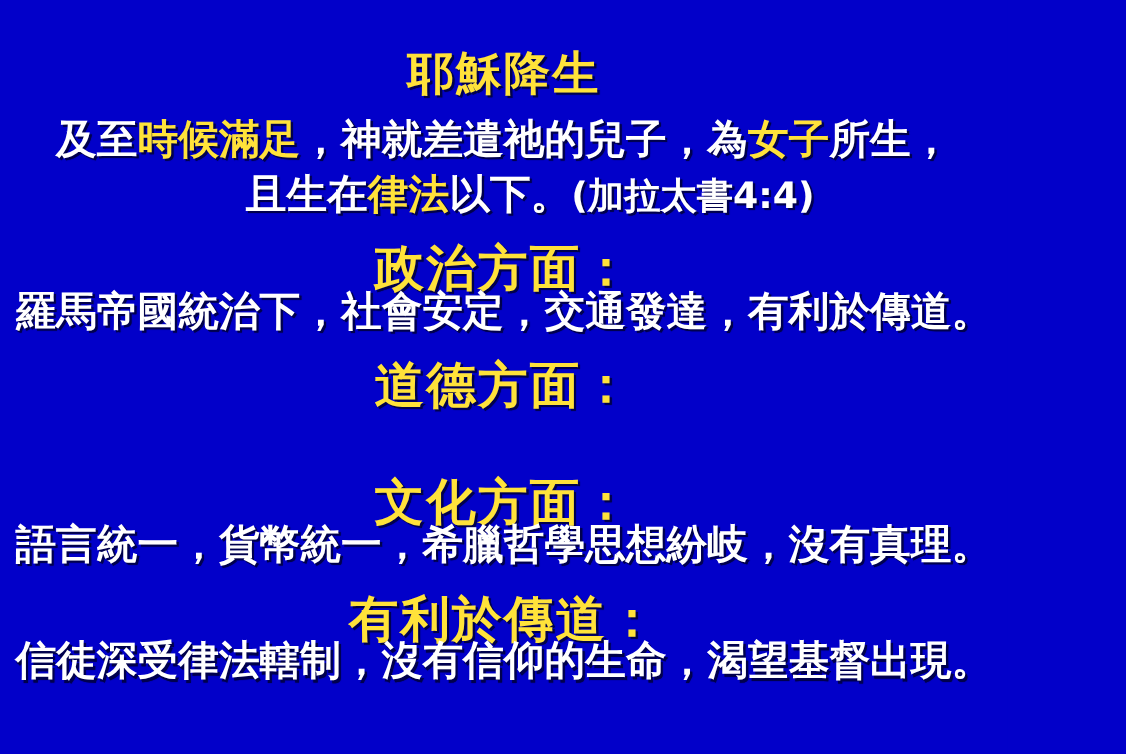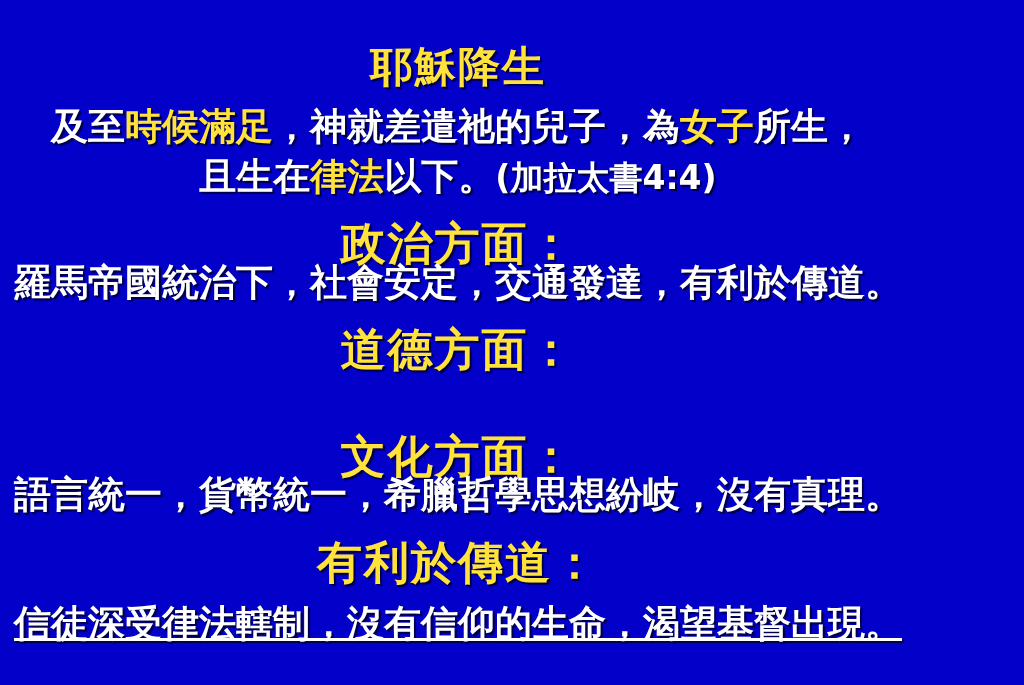--- a/index.html
+++ b/index.html
@@ -42,21 +42,21 @@
     letter-spacing: 2px;
   }
   .verse-line {
     position: absolute;
     left: 0;
     font-size: 37px;
     font-weight: bold;
     letter-spacing: 0px;
   }
   #verse1 { top: 108px; }
-  #verse2 { top: 158px; }
+  #verse2 { top: 158px; padding-left: 24px; }
   .cite {
     font-size: 33px;
     font-weight: bold;
   }
 
   .section-heading {
     position: absolute;
     left: 0;
     font-size: 45px;
     font-weight: bold;
@@ -70,21 +70,21 @@
     letter-spacing: 0px;
   }
 
   #h1 { top: 221px; }
   #b1 { top: 264px; }
   #h2 { top: 327px; }
   #b2 { top: 370px; }
   #h3 { top: 434px; }
   #b3 { top: 476px; }
   #h4 { top: 540px; }
-  #b4 { top: 605px; text-decoration: underline; }
+  #b4 { top: 582px; }
 </style>
 </head>
 <body>
 
 <div id="slide">
 
   <div id="title" class="line sh yellow">耶穌降生</div>
 
   <div id="verse1" class="line verse-line sh">
     <span class="white sh">及至</span><span class="yellow sh">時候滿足</span><span class="white sh">，神就差遣祂的兒子，為</span><span class="yellow sh">女子</span><span class="white sh">所生，</span>

